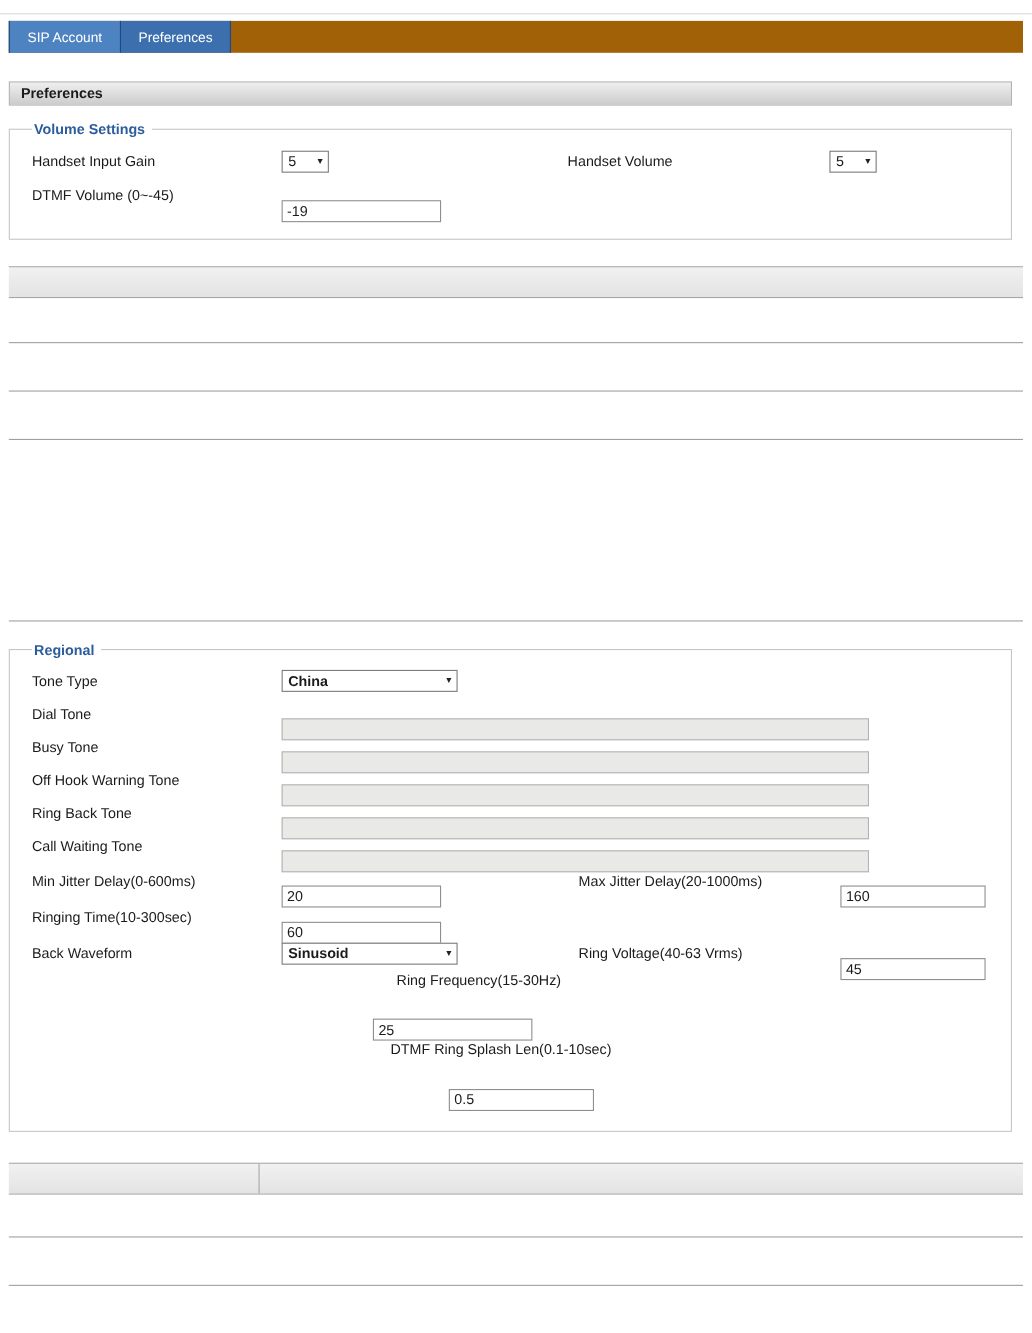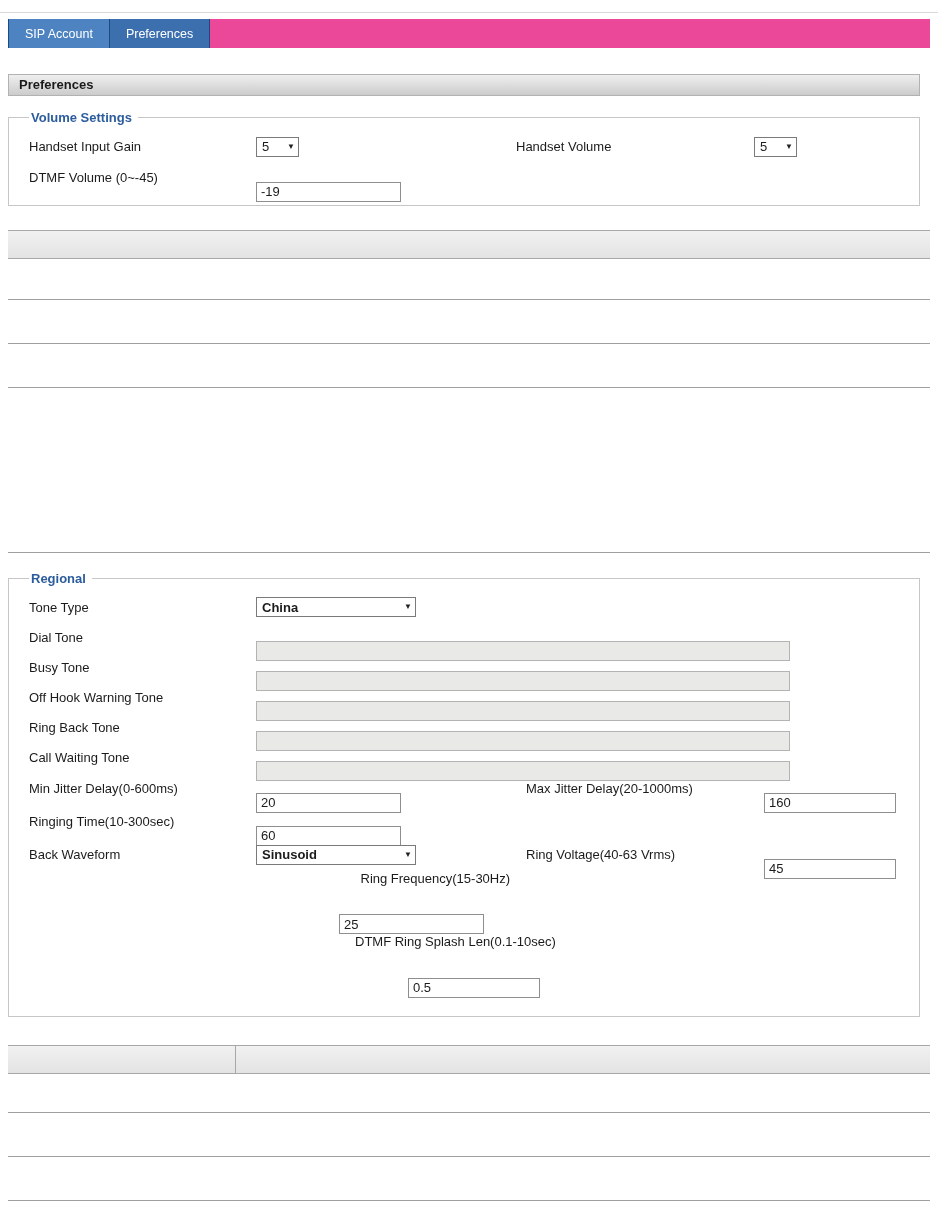--- a/index.html
+++ b/index.html
@@ -8,21 +8,21 @@
     width: 938px; height: 1212px;
     font-family: "Liberation Sans", sans-serif;
     font-size: 13px; color: #1b1b1b;
     overflow: hidden;
   }
 
   
   .top-rule { height: 13px; border-bottom: 1px solid #d9d9d9; }
 
   
-  .topbar { margin: 6px 8px 0 8px; height: 29px; background: #ec4899; display: flex; }
+  .topbar { margin: 6px 8px 0 8px; height: 29px; background: #a16207; display: flex; }
   .tab {
     display: flex; align-items: center; padding: 0 16px;
     color: #ffffff; font-size: 12.5px; cursor: pointer;
     border-right: 1px solid #1d4a82;
   }
   .tab.active { background: #4d83c0; border-left: 1px solid #1d4a82; }
   .tab.inactive { background: #3b6fae; }
 
   
   .section-header {
@@ -31,21 +31,21 @@
     border: 1px solid #b2b2b2;
     font-weight: bold; padding-left: 10px; color: #1a1a1a;
   }
 
   
   fieldset {
     margin: 18px 18px 0 8px;
     border: 1px solid #c6c6c6;
     padding: 6px 0 18px 20px;
   }
-  fieldset.volume { margin-top: 14px; padding-bottom: 12px; }
+  fieldset.volume { margin-top: 14px; padding-bottom: 24px; }
   legend { font-weight: bold; color: #2b5c9c; padding: 0 6px 0 2px; font-size: 13px; }
 
   
   .row { display: flex; align-items: center; }
   .r31 { height: 31px; }
   .r30 { height: 30px; }
   .r33 { height: 33px; }
   .rvmwi { min-height: 36px; flex-direction: column; }
   .lbl { width: 227px; flex: none; }
   .slot { width: 260px; flex: none; display: flex; align-items: center; }

